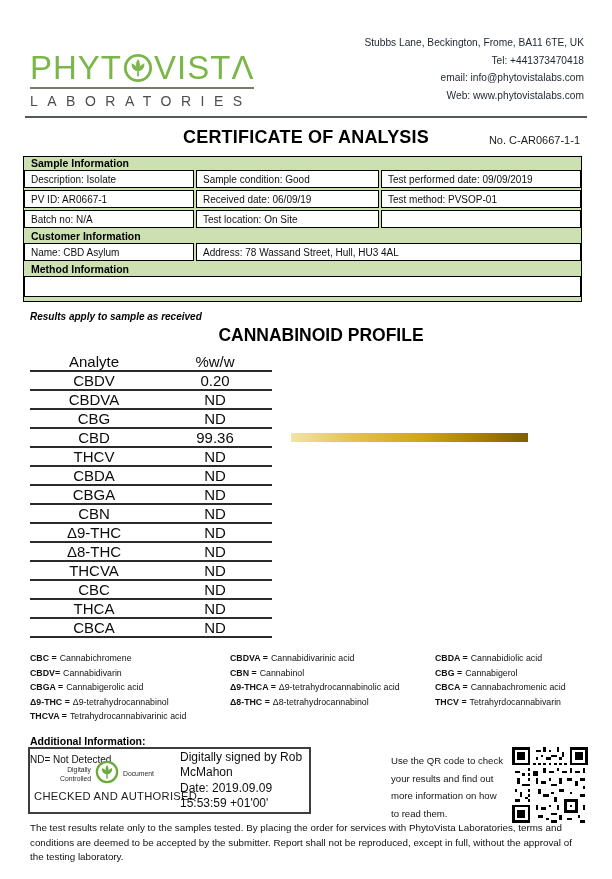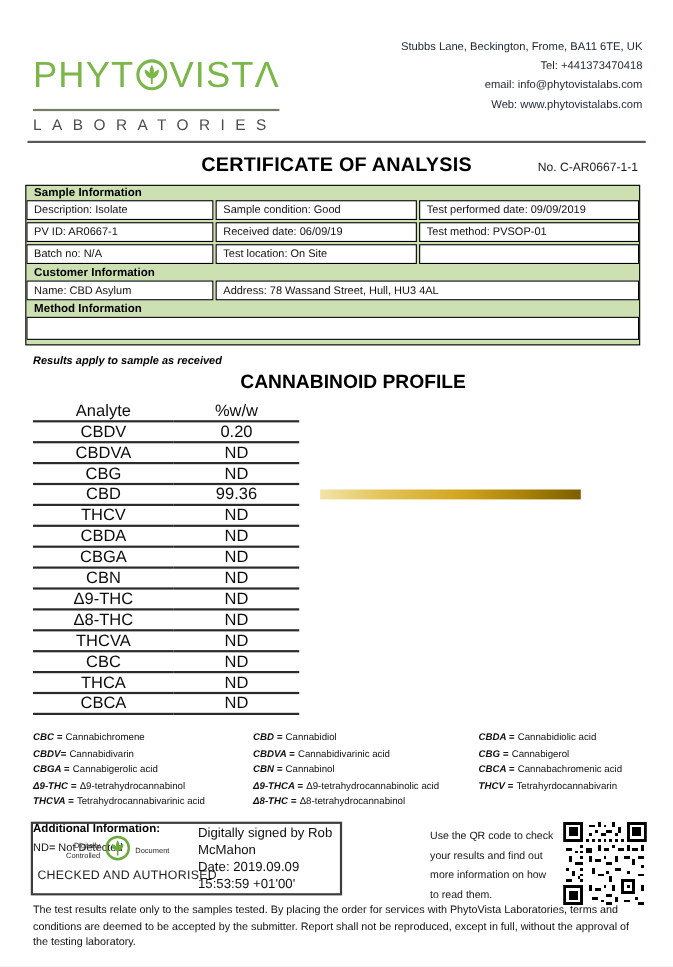--- a/index.html
+++ b/index.html
@@ -3,21 +3,21 @@
 <meta charset="utf-8">
 <style>
   * { margin:0; padding:0; box-sizing:border-box; }
   body { background:#888; font-family:"Liberation Sans","DejaVu Sans",sans-serif; }
   .page { position:relative; width:612px; height:879px; background:#fff; margin:0 auto; overflow:hidden; color:#111; }
 
   
   .header { display:flex; justify-content:space-between; padding:30px 28px 0 30px; }
   .logo-word { font-size:33px; letter-spacing:1px; color:#7ab648; line-height:36px; white-space:nowrap; display:flex; align-items:center;margin-top:20px; }
   .logo-word .leaf-o { display:inline-block; width:30px; height:30px; margin:0 1px; }
-  .logo-sub { margin-top:13px; border-top:2px solid #747c6c; padding-top:4px; font-size:14px; letter-spacing:9.5px; color:#4c4c4c; white-space:nowrap; }
+  .logo-sub { margin-top:1px; border-top:2px solid #747c6c; padding-top:4px; font-size:14px; letter-spacing:9.5px; color:#4c4c4c; white-space:nowrap; }
   .contact { text-align:right; font-size:10.2px; color:#1d2430; line-height:17.5px; padding-top:4px; }
   .header-rule { margin:7px 25px 0 25px; border-top:2px solid #55595b; }
 
   
   .title-row { position:relative; text-align:center; margin-top:9px; height:26px; }
   .coa-title { font-size:18px; font-weight:bold; color:#000; letter-spacing:0.2px; }
   .coa-number { position:absolute; right:32px; top:7px; font-size:11px; color:#1a1a1a; }
 
   
   .info-section { margin:3px 30px 0 23px; background:#cde0b2; border:1px solid #000; padding:0 0 2px 0; }
@@ -38,21 +38,21 @@
   .cb-table td.an { width:128px; }
   .cb-table td.val { width:114px; }
   .val-cell-rel { position:relative; }
   .gold-bar { position:absolute; left:133px; top:4px; width:237px; height:9px;
     background:linear-gradient(90deg,#f2e4a8 0%,#e3c355 25%,#d0a41d 55%,#a67e08 80%,#7d5f00 100%); }
 
   
   .legend { display:grid; grid-template-columns:200px 205px 1fr; margin:13px 18px 0 30px; }
   .legend-col { display:flex; flex-direction:column; }
   .legend-item { font-size:8.8px; line-height:14.6px; color:#111; white-space:nowrap; }
-  .legend-item b { font-weight:bold; margin-right:3px;font-style:italic; }
+  .legend-item b { font-weight:bold; margin-right:3px; }
 
   .addl-title { margin:11px 0 0 30px; font-size:10.5px; font-weight:bold; color:#000; }
   .addl-note { margin:7px 0 0 30px; font-size:10px; color:#101010; }
 
   
   .sig-box { position:absolute; left:28px; top:747px; width:283px; height:67px; border:2px solid #3d3d3d; display:flex; align-items:center; }
   .stamp { width:150px; padding-left:4px; }
   .stamp-top { display:flex; align-items:center; justify-content:center; gap:4px; }
   .stamp-side { font-size:6.8px; color:#2a2a2a; line-height:9px; text-align:right; }
   .stamp-caption { font-size:11.2px; color:#1c1c1c; white-space:nowrap; margin-top:2px; letter-spacing:0.3px; }
@@ -196,21 +196,20 @@
 
   <div class="legend">
     <div class="legend-col">
       <div class="legend-item"><b>CBC =</b><span>Cannabichromene</span></div>
       <div class="legend-item"><b>CBDV=</b><span>Cannabidivarin</span></div>
       <div class="legend-item"><b>CBGA =</b><span>Cannabigerolic acid</span></div>
       <div class="legend-item"><b>Δ9-THC =</b><span>Δ9-tetrahydrocannabinol</span></div>
       <div class="legend-item"><b>THCVA =</b><span>Tetrahydrocannabivarinic acid</span></div>
     </div>
     <div class="legend-col">
-      <div class="legend-item"><b>CBD =</b><span>Cannabidiol</span></div>
       <div class="legend-item"><b>CBDVA =</b><span>Cannabidivarinic acid</span></div>
       <div class="legend-item"><b>CBN =</b><span>Cannabinol</span></div>
       <div class="legend-item"><b>Δ9-THCA =</b><span>Δ9-tetrahydrocannabinolic acid</span></div>
       <div class="legend-item"><b>Δ8-THC =</b><span>Δ8-tetrahydrocannabinol</span></div>
     </div>
     <div class="legend-col">
       <div class="legend-item"><b>CBDA =</b><span>Cannabidiolic acid</span></div>
       <div class="legend-item"><b>CBG =</b><span>Cannabigerol</span></div>
       <div class="legend-item"><b>CBCA =</b><span>Cannabachromenic acid</span></div>
       <div class="legend-item"><b>THCV =</b><span>Tetrahyrdocannabivarin</span></div>

